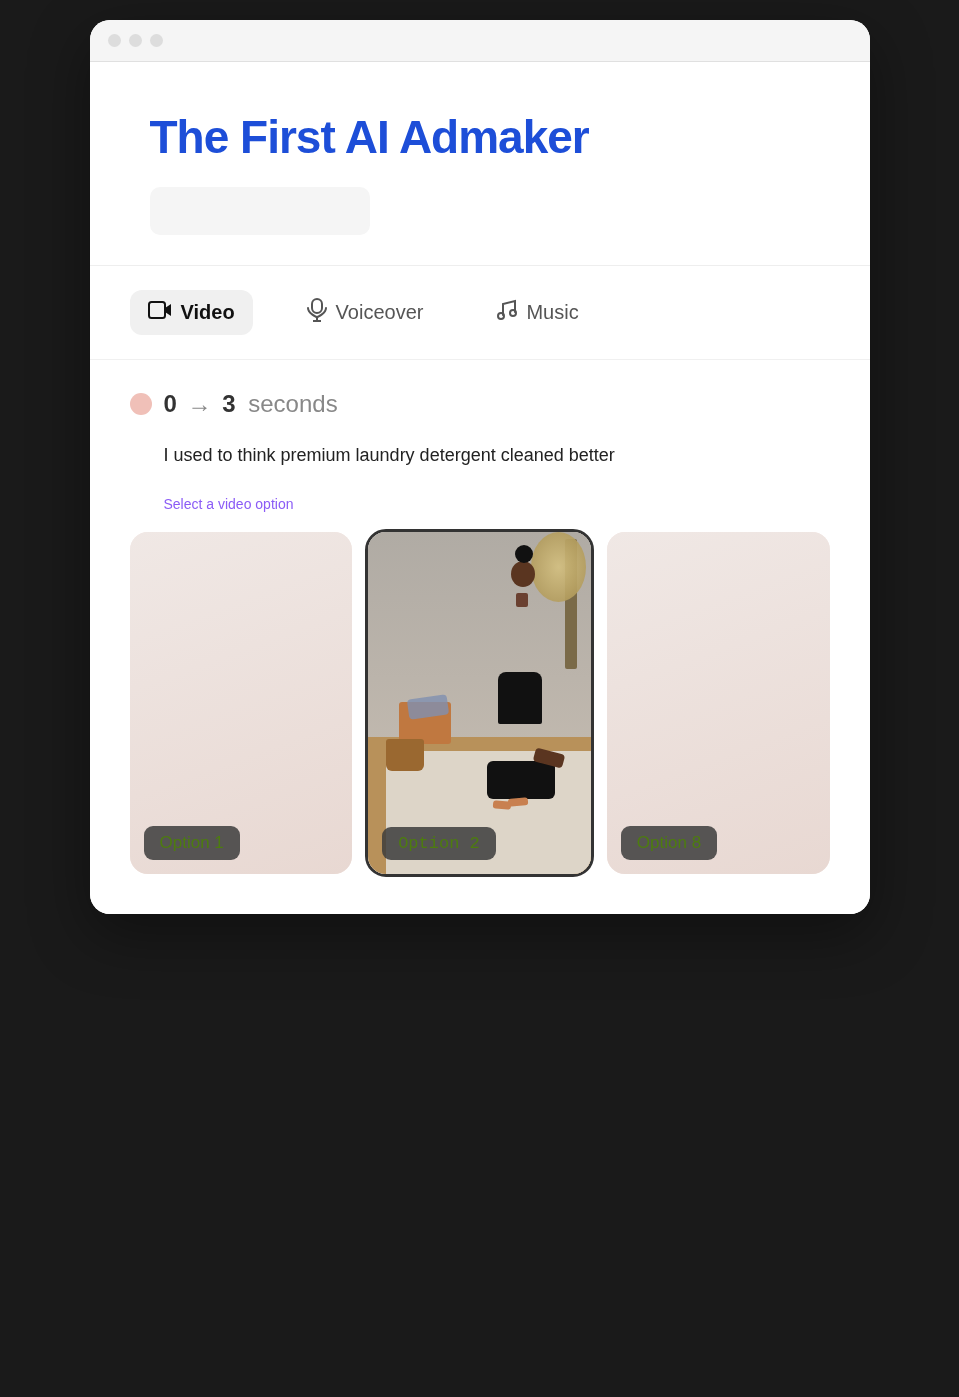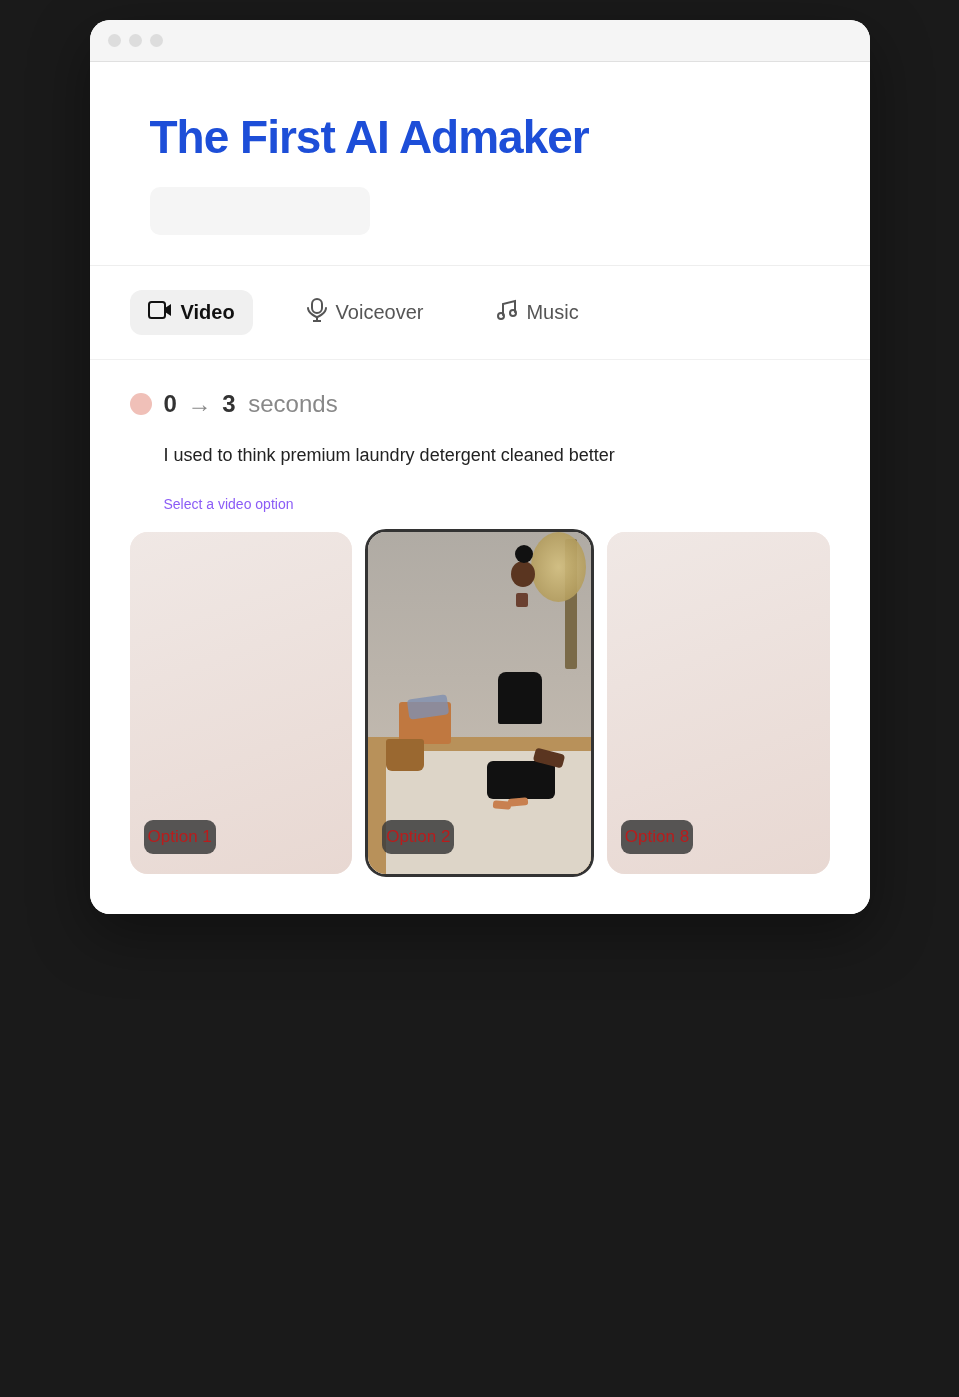--- a/index.html
+++ b/index.html
@@ -159,32 +159,33 @@
       background: #f5e8e5;
     }
 
     .video-option.active {
       outline: 3px solid #333;
       outline-offset: 0;
     }
 
     .video-option .option-label {
       position: absolute;
-      bottom: 20px;
+      bottom: 14px;
       left: 14px;
       background: rgba(60,60,60,0.85);
-      color: #b91c1c;
+      color: #4d7c0f;
       font-size: 17px;
       font-weight: 500;
-      padding: 7px 4px;
+      padding: 7px 16px;
       border-radius: 9px;
     }
 
     .video-option.middle-card {
       background: transparent;
+      font-family: Liberation Mono, monospace;
     }
 
     .video-image-container {
       width: 100%;
       height: 100%;
       position: relative;
       overflow: hidden;
     }
 
     

